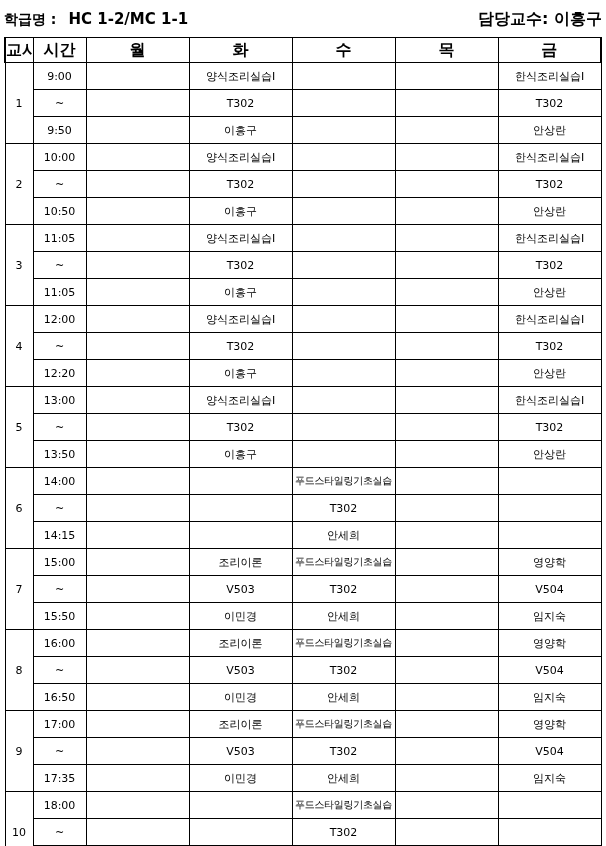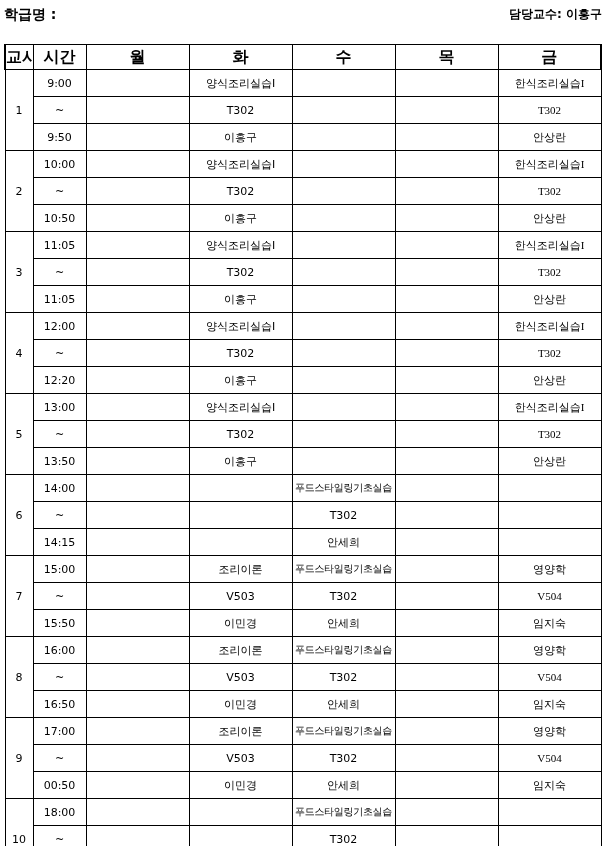--- a/index.html
+++ b/index.html
@@ -16,44 +16,44 @@
   }
   .page {
     position: relative;
     width: 606px;
     height: 846px;
     box-sizing: border-box;
     padding: 6px 4px 0 4px;
   }
   .header {
     display: flex;
-    align-items: flex-start;
+    align-items: center;
     width: 598px;
-    margin: 0 auto 12px auto;
+    margin: 0 auto 5px auto;
     height: 26px;
     gap: 24px;
   }
   .header-left {
     display: flex;
     align-items: baseline;
     gap: 12px;
   }
   .class-label {
     font-size: 14px;
     font-weight: bold;
     letter-spacing: 0px;
   }
   .class-value {
     font-size: 15px;
     font-weight: bold;
     letter-spacing: 0px;
   }
   .header-right {
     margin-left: auto;
-    font-size: 12px;
+    font-size: 16px;
     font-weight: bold;
   }
   table.timetable {
     border-collapse: collapse;
     table-layout: fixed;
     width: 598px;
     margin: 0 auto;
   }
   table.timetable th,
   table.timetable td {
@@ -87,34 +87,35 @@
   }
   td.subject.small {
     font-size: 10px;
     letter-spacing: -0.3px;
   }
   
   .thick-top { border-top: 2px solid #000000; }
   .thick-left { border-left: 2px solid #000000; }
   .thick-right { border-right: 2px solid #000000; }
   .outer-left { border-left: 2px solid #000000; }
-  .outer-right { border-right: 2px solid #000000; font-family: Liberation Serif, serif; }
+  .outer-right { border-right: 2px solid #000000; }
   .hdr-row th { border-top: 2px solid #000000; border-bottom: 2px solid #000000; }
   .hdr-row th.first { border-left: 2px solid #000000; }
   .hdr-row th.last { border-right: 2px solid #000000; }
   .last-row td { border-bottom: 2px solid #000000; }
 </style>
 </head>
 <body>
 
 <div class="page">
 
   <div class="header">
     <div class="header-left">
       <span class="class-label">학급명 :</span>
+      <span class="class-value">HC 1-2/MC 1-1</span>
     </div>
     <div class="header-right">담당교수: 이흥구</div>
   </div>
 
   <table class="timetable">
     <colgroup>
       <col class="c-period">
       <col class="c-time">
       <col class="c-day">
       <col class="c-day">
@@ -345,21 +346,21 @@
         </tr>
         <tr>
           <td class="time">~</td>
           <td class="subject"></td>
           <td class="subject">V503</td>
           <td class="subject">T302</td>
           <td class="subject thick-left thick-right"></td>
           <td class="subject outer-right">V504</td>
         </tr>
         <tr>
-          <td class="time">00:50</td>
+          <td class="time">17:35</td>
           <td class="subject"></td>
           <td class="subject">이민경</td>
           <td class="subject">안세희</td>
           <td class="subject thick-left thick-right"></td>
           <td class="subject outer-right">임지숙</td>
         </tr>
         <tr>
           <td class="period outer-left thick-top" rowspan="3">10</td>
           <td class="time thick-top">18:00</td>
           <td class="subject thick-top"></td>

